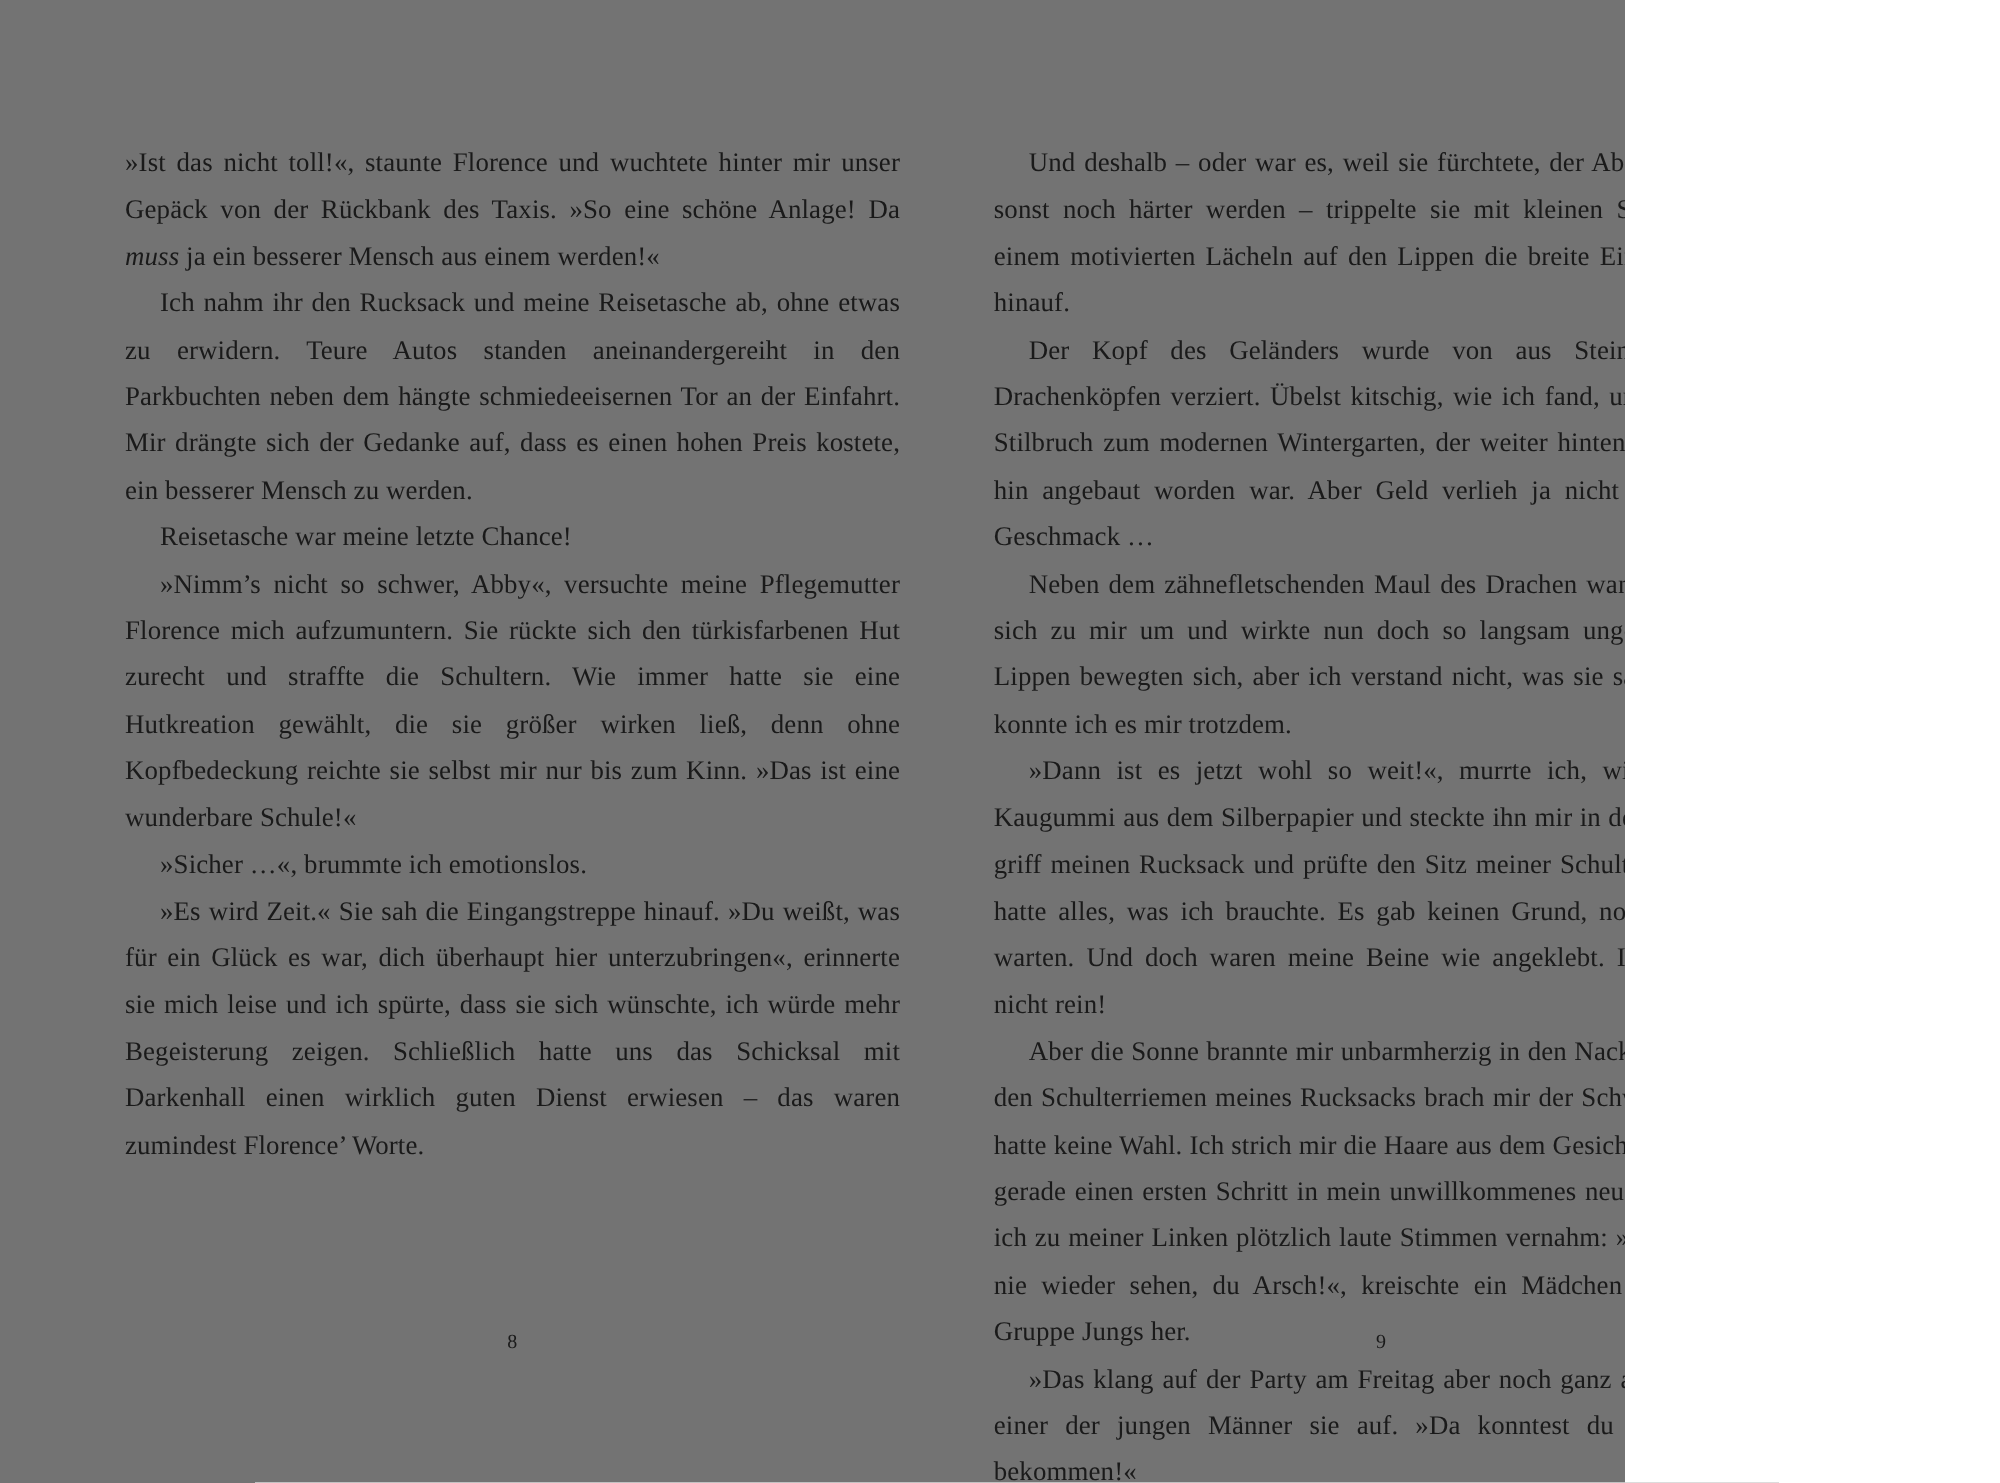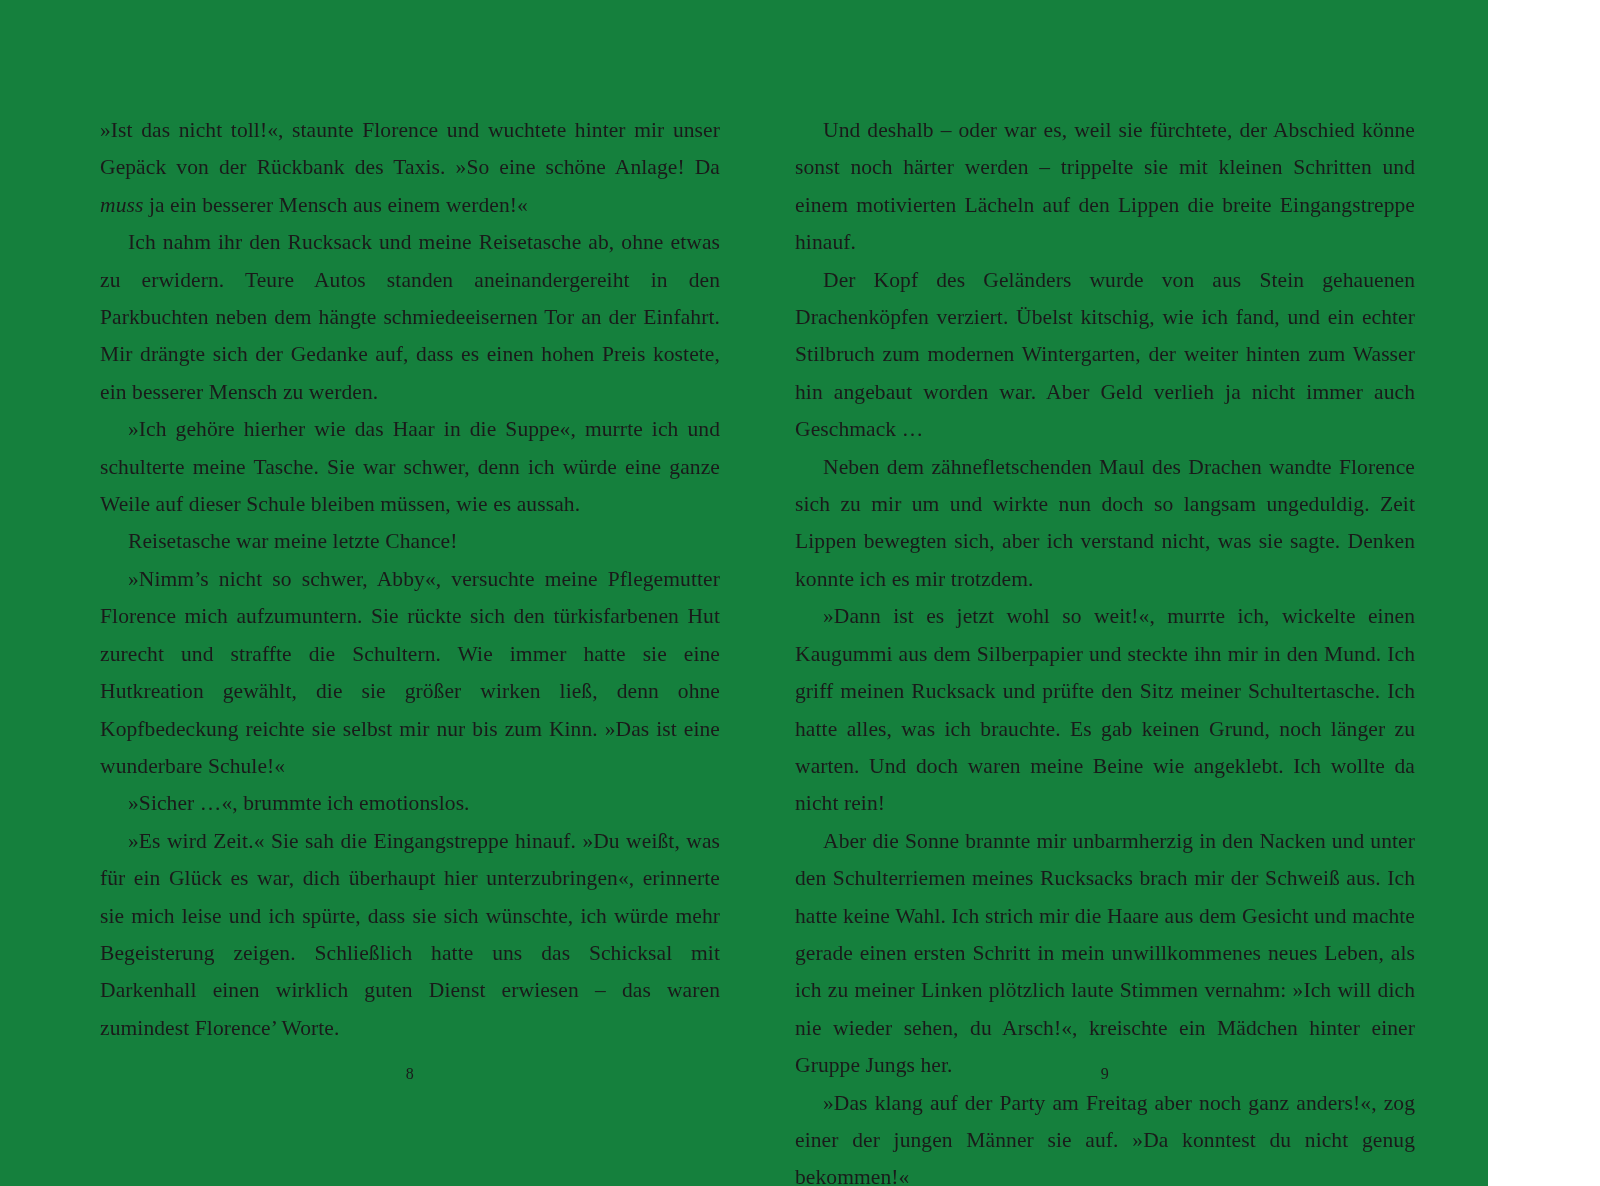--- a/index.html
+++ b/index.html
@@ -1,23 +1,23 @@
 <!DOCTYPE html>
 <html><head>
 <meta charset="utf-8">
 <style>
   html, body {
     margin: 0;
     padding: 0;
     background: #ffffff;
   }
   .page {
-    width: 1488px;
+    width: 1300px;
     height: 1186px;
-    background: #15803d;
+    background: #737373;
     position: relative;
     box-sizing: border-box;
     font-family: "Liberation Serif", "DejaVu Serif", serif;
     color: #1a1a1a;
     overflow: hidden;
   }
   .spread {
     display: flex;
     flex-direction: row;
     position: absolute;
@@ -70,21 +70,20 @@
   }
 </style>
 </head>
 <body>
 
 <div class="page">
   <div class="spread">
     <div class="column left" id="left-col">
         <p>»Ist das nicht toll!«, staunte Florence und wuchtete hinter mir unser Gepäck von der Rückbank des Taxis. »So eine schöne Anlage! Da <em>muss</em> ja ein besserer Mensch aus einem werden!«</p>
         <p class="indent">Ich nahm ihr den Rucksack und meine Reisetasche ab, ohne etwas zu erwidern. Teure Autos standen aneinandergereiht in den Parkbuchten neben dem hängte schmiedeeisernen Tor an der Einfahrt. Mir drängte sich der Gedanke auf, dass es einen hohen Preis koste­te, ein besserer Mensch zu werden.</p>
-        <p class="indent">»Ich gehöre hierher wie das Haar in die Suppe«, murrte ich und schulterte meine Tasche. Sie war schwer, denn ich würde eine ganze Weile auf dieser Schule bleiben müssen, wie es aussah.</p>
         <p class="indent">Reisetasche war meine letzte Chance!</p>
         <p class="indent">»Nimm’s nicht so schwer, Abby«, versuchte meine Pflegemutter Florence mich aufzumuntern. Sie rückte sich den türkisfarbenen Hut zurecht und straffte die Schultern. Wie immer hatte sie eine Hutkreation gewählt, die sie größer wirken ließ, denn ohne Kopfbedeckung reichte sie selbst mir nur bis zum Kinn. »Das ist eine wunderbare Schule!«</p>
         <p class="indent">»Sicher …«, brummte ich emotionslos.</p>
         <p class="indent">»Es wird Zeit.« Sie sah die Eingangstreppe hinauf. »Du weißt, was für ein Glück es war, dich überhaupt hier unterzubringen«, erinnerte sie mich leise und ich spürte, dass sie sich wünschte, ich würde mehr Begeisterung zeigen. Schließlich hatte uns das Schicksal mit Darkenhall einen wirklich guten Dienst erwiesen – das waren zumindest Florence’ Worte.</p>
       </div>
     <div class="column right" id="right-col">
         <p class="indent">Und deshalb – oder war es, weil sie fürchtete, der Abschied könne sonst noch härter werden – trippelte sie mit kleinen Schritten und einem motivierten Lächeln auf den Lippen die breite Eingangstreppe hinauf.</p>
         <p class="indent">Der Kopf des Geländers wurde von aus Stein gehauenen Drachenköpfen verziert. Übelst kitschig, wie ich fand, und ein echter Stilbruch zum modernen Wintergarten, der weiter hinten zum Wasser hin angebaut worden war. Aber Geld verlieh ja nicht immer auch Geschmack …</p>
         <p class="indent">Neben dem zähnefletschenden Maul des Drachen wandte Florence sich zu mir um und wirkte nun doch so langsam ungeduldig. Zeit Lippen bewegten sich, aber ich verstand nicht, was sie sagte. Denken konnte ich es mir trotzdem.</p>
         <p class="indent">»Dann ist es jetzt wohl so weit!«, murrte ich, wickelte einen Kaugummi aus dem Silberpapier und steckte ihn mir in den Mund. Ich griff meinen Rucksack und prüfte den Sitz meiner Schultertasche. Ich hatte alles, was ich brauchte. Es gab keinen Grund, noch länger zu warten. Und doch waren meine Beine wie angeklebt. Ich wollte da nicht rein!</p>

